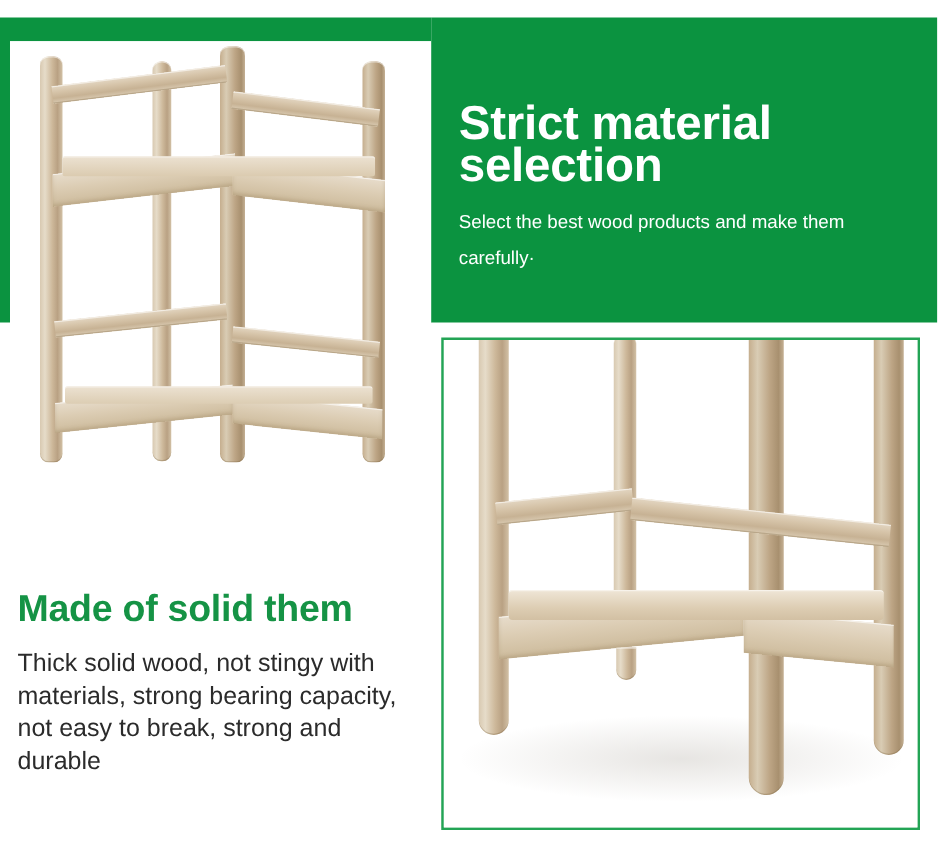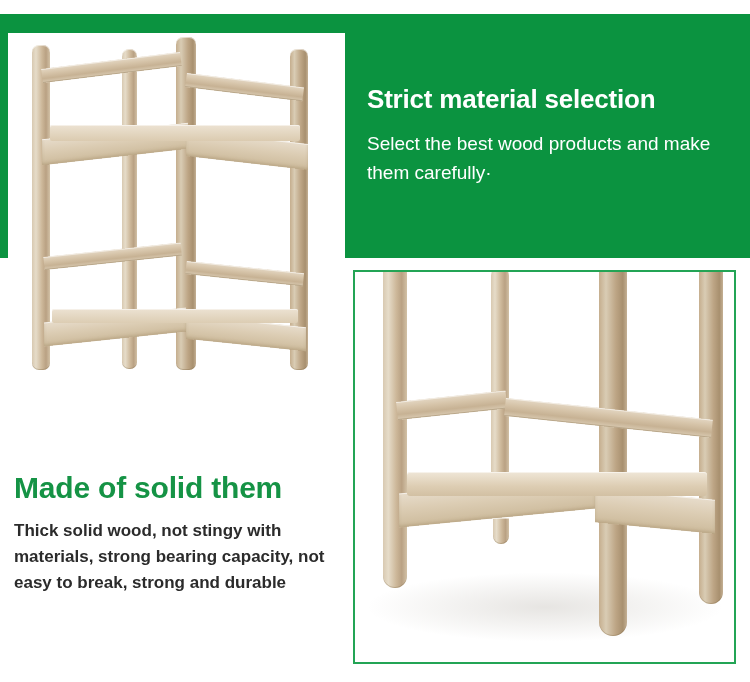--- a/index.html
+++ b/index.html
@@ -54,29 +54,29 @@
     left: 345px;
     top: 14px;
     width: 405px;
     height: 244px;
     background: #0b9340;
     box-sizing: border-box;
     padding: 68px 26px 0 22px;
   }
   .green-panel h1 {
     margin: 0;
-    font-size: 26px;
+    font-size: 38px;
     line-height: 34px;
     font-weight: bold;
     color: #ffffff;
     letter-spacing: -0.2px;
   }
   .green-panel p {
     margin: 13px 0 0 0;
-    font-size: 19px;
+    font-size: 15px;
     line-height: 29px;
     color: #ffffff;
     font-weight: normal;
     max-width: 345px;
   }
 
   
   .photo-frame-bottom {
     position: absolute;
     left: 353px;
@@ -105,24 +105,24 @@
   .left-copy h2 {
     margin: 0;
     font-size: 30px;
     line-height: 36px;
     font-weight: bold;
     color: #159345;
     letter-spacing: -0.2px;
   }
   .left-copy p {
     margin: 12px 0 0 0;
-    font-size: 17px;
+    font-size: 20px;
     line-height: 26px;
     color: #2b2b2b;
-    font-weight: bold;
+    font-weight: normal;
   }
 
   
   .shelf { position: absolute; inset: 0; }
 
   .wslat, .wpost {
     position: absolute;
     background: linear-gradient(180deg,#e3d6c2 0%, #d6c4a9 35%, #c7b294 70%, #d9cab2 100%);
     box-shadow: inset 0 1px 0 rgba(255,255,255,.55),
                 inset 0 -1px 0 rgba(130,105,70,.35);

